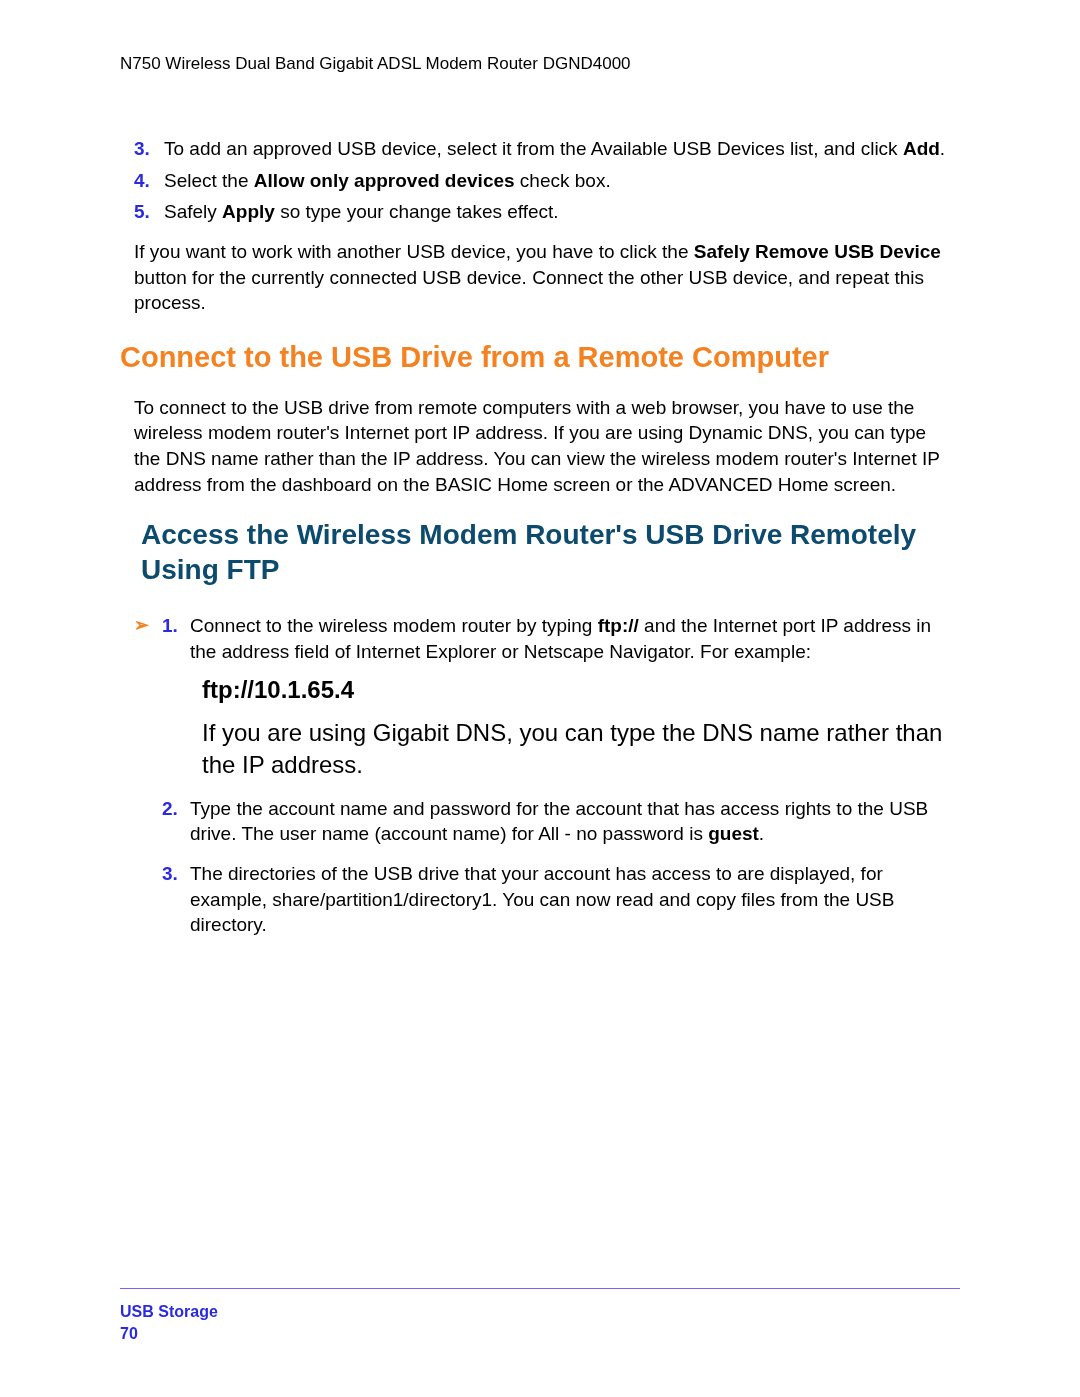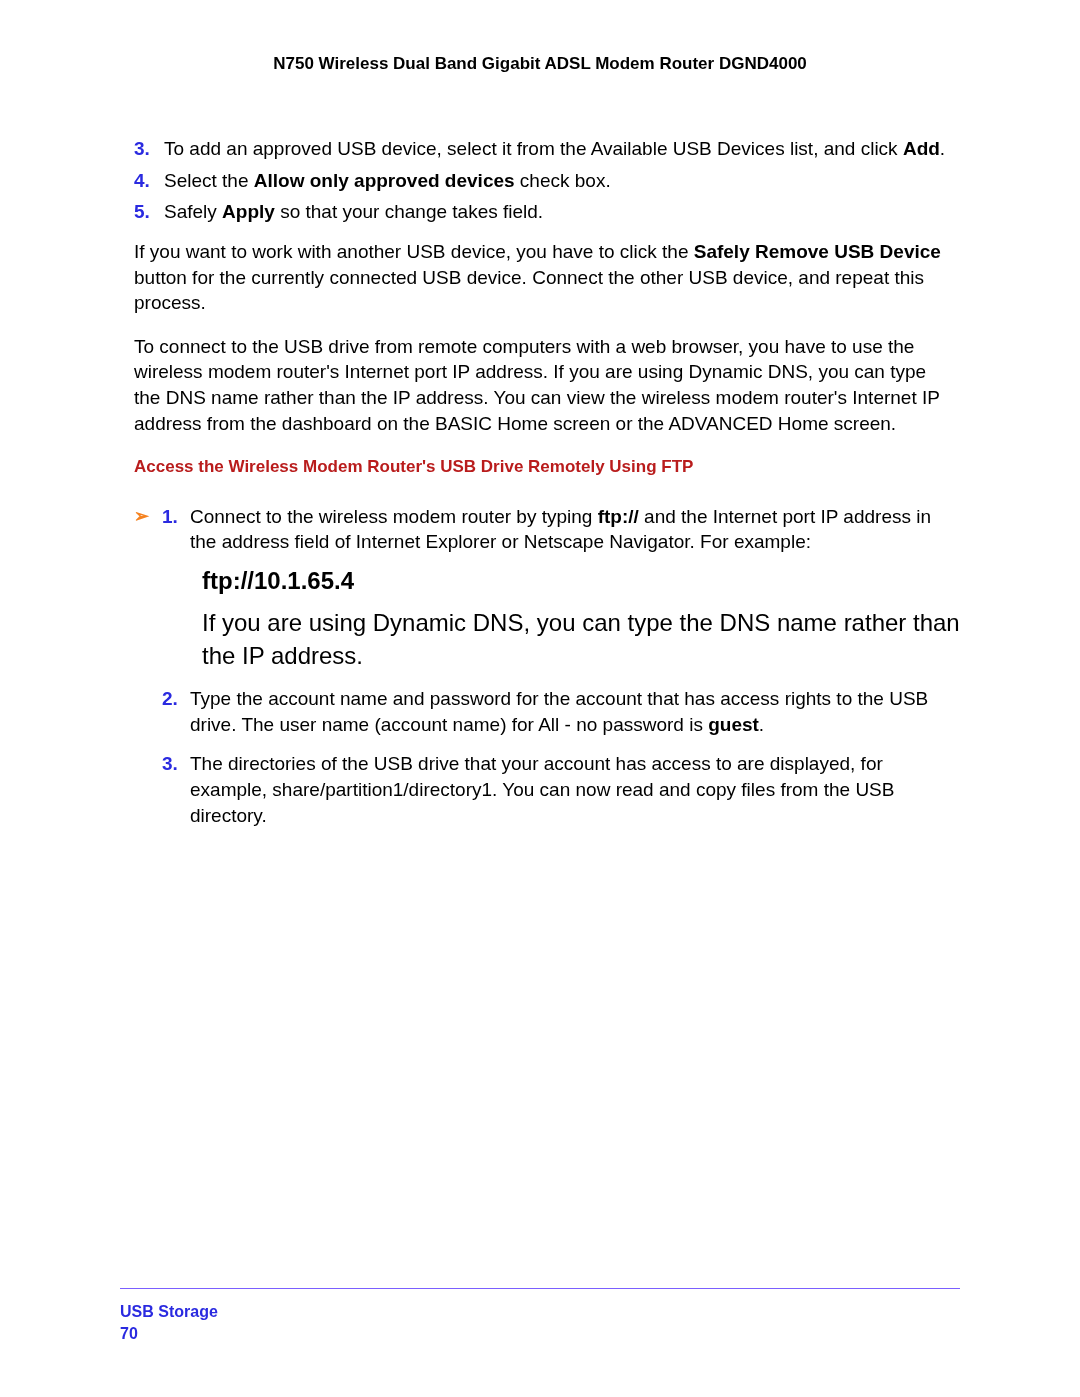--- a/index.html
+++ b/index.html
@@ -10,22 +10,21 @@
     color: #000;
   }
   .page {
     width: 1080px;
     height: 1397px;
     position: relative;
     box-sizing: border-box;
     padding: 54px 120px 0 120px;
   }
   .header-title {
-    text-align: center;
-    font-weight: bold;
+    font-weight: normal;
     font-size: 17px;
     margin-bottom: 62px;
   }
   .ol-steps {
     margin: 0 0 14px 0;
     padding: 0 0 0 44px;
     list-style: none;
   }
   .ol-steps li {
     font-size: 19px;
@@ -45,24 +44,24 @@
     margin: 0 15px 18px 14px;
   }
   .h-orange {
     color: #f58220;
     font-size: 29px;
     font-weight: bold;
     margin: 24px 0 20px 0;
     line-height: 1.2;
   }
   .h-teal {
-    color: #b91c1c;
-    font-size: 17px;
+    color: #0c4a6e;
+    font-size: 28px;
     font-weight: bold;
-    margin: 20px 0 26px 14px;
+    margin: 20px 0 26px 21px;
     line-height: 1.25;
   }
   .task-lead {
     font-size: 19px;
     font-weight: bold;
     margin: 0 0 18px 14px;
     position: relative;
     padding-left: 32px;
   }
   .task-lead .arrow {
@@ -129,43 +128,44 @@
     <li>
       <span class="num">3.</span>
       <span>To add an approved USB device, select it from the Available USB Devices list, and click </span><span class="bold">Add</span><span>.</span>
     </li>
     <li>
       <span class="num">4.</span>
       <span>Select the </span><span class="bold">Allow only approved devices</span><span> check box.</span>
     </li>
     <li>
       <span class="num">5.</span>
-      <span>Safely </span><span class="bold">Apply</span><span> so that your change takes field.</span>
+      <span>Safely </span><span class="bold">Apply</span><span> so type your change takes effect.</span>
     </li>
   </ul>
 
   <p class="para">
     <span>If you want to work with another USB device, you have to click the </span><span class="bold">Safely Remove USB Device</span><span> button for the currently connected USB device. Connect the other USB device, and repeat this process.</span>
   </p>
 
+  <h2 class="h-orange">Connect to the USB Drive from a Remote Computer</h2>
 
   <p class="para">To connect to the USB drive from remote computers with a web browser, you have to use the wireless modem router's Internet port IP address. If you are using Dynamic DNS, you can type the DNS name rather than the IP address. You can view the wireless modem router's Internet IP address from the dashboard on the BASIC Home screen or the ADVANCED Home screen.</p>
 
   <h3 class="h-teal">Access the Wireless Modem Router's USB Drive Remotely Using FTP</h3>
 
   <div class="task-lead">
     <span class="arrow">➢</span>
   </div>
 
   <ul class="nested-ol">
     <li>
       <span class="num">1.</span>
       <span>Connect to the wireless modem router by typing </span><span class="bold">ftp://</span><span> and the Internet port IP address in the address field of Internet Explorer or Netscape Navigator. For example:</span>
       <div class="nested-sub bold">ftp://10.1.65.4</div>
-      <div class="nested-sub">If you are using Dynamic DNS, you can type the DNS name rather than the IP address.</div>
+      <div class="nested-sub">If you are using Gigabit DNS, you can type the DNS name rather than the IP address.</div>
     </li>
     <li>
       <span class="num">2.</span>
       <span>Type the account name and password for the account that has access rights to the USB drive. The user name (account name) for All - no password is </span><span class="bold">guest</span><span>.</span>
     </li>
     <li>
       <span class="num">3.</span>
       <span>The directories of the USB drive that your account has access to are displayed, for example, share/partition1/directory1. You can now read and copy files from the USB directory.</span>
     </li>
   </ul>

